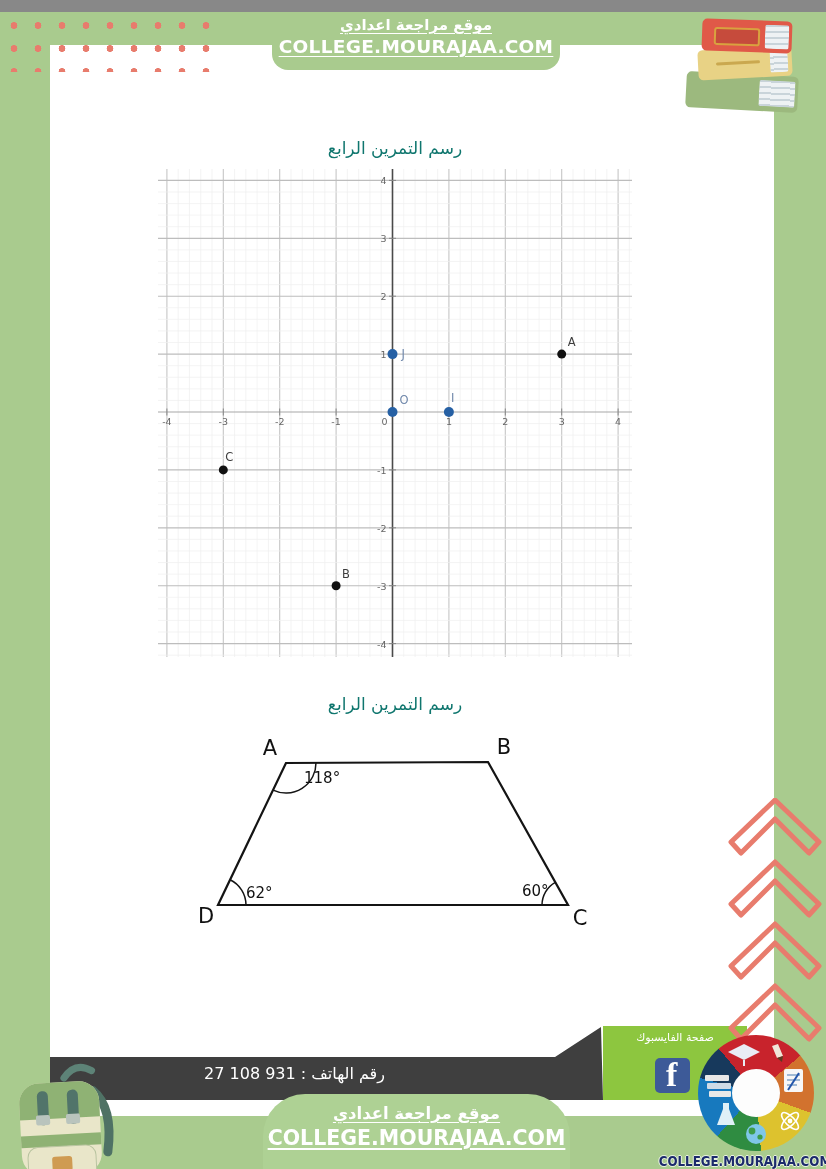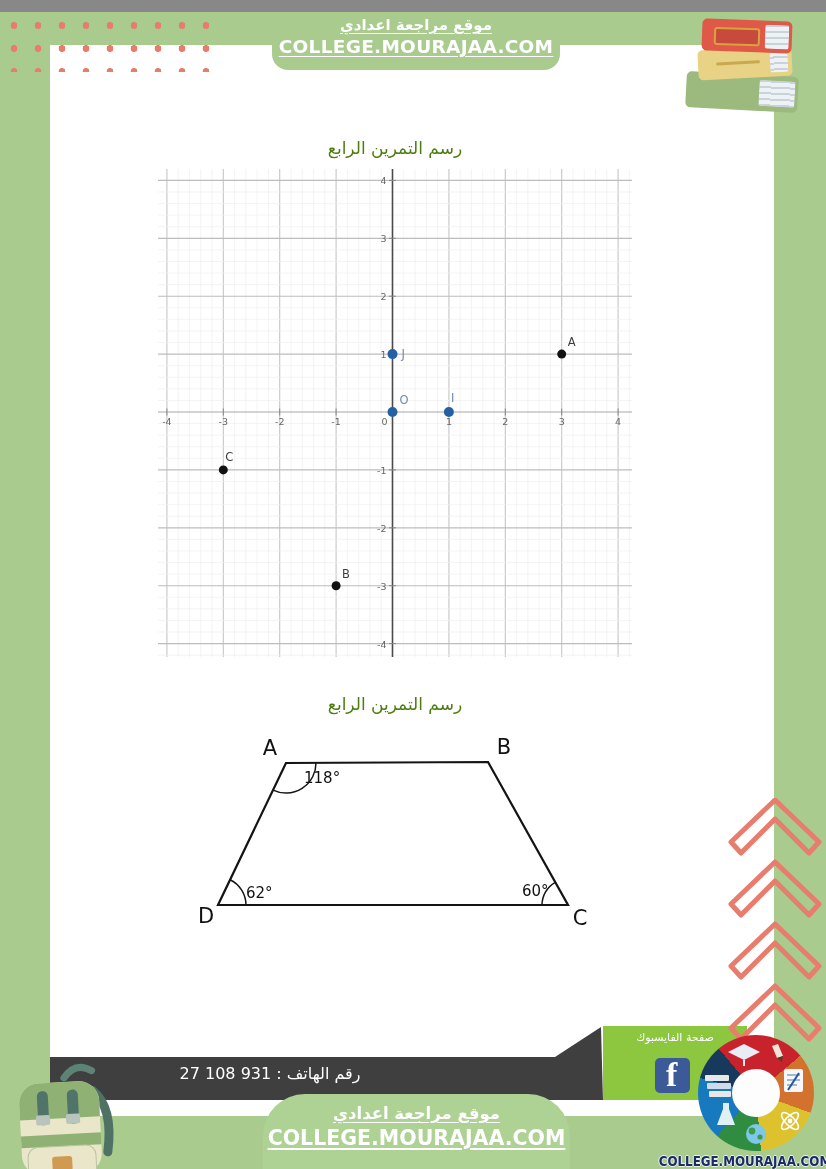--- a/index.html
+++ b/index.html
@@ -29,31 +29,31 @@
         background-image:repeating-linear-gradient(180deg,#c9d4da 0 2px,rgba(0,0,0,0) 2px 6px);}
   .book-red{left:18px;top:4px;width:90px;height:32px;background:#e05948;transform:rotate(2deg);}
   .book-red .label{position:absolute;left:12px;top:8px;width:42px;height:14px;border:2px solid #d9a23f;background:#c64b3c;border-radius:3px;}
   .book-red .pages{right:3px;top:4px;width:24px;height:24px;}
   .book-yellow{left:14px;top:32px;width:94px;height:30px;background:#e8d285;transform:rotate(-3deg);}
   .book-yellow .squiggle{position:absolute;left:18px;top:13px;width:44px;height:3px;background:#caa84f;border-radius:2px;}
   .book-yellow .pages{right:4px;top:4px;width:18px;height:22px;}
   .book-green{left:2px;top:58px;width:112px;height:36px;background:#9cb97e;transform:rotate(3deg);}
   .book-green .pages{right:3px;top:5px;width:36px;height:26px;}
   
-  .sec-title{width:474px;text-align:center;font-size:17px;color:#4d7c0f;}
+  .sec-title{width:474px;text-align:center;font-size:17px;color:#0f766e;}
   .title-4{left:158px;top:126px;}
   .title-5{left:158px;top:682px;}
   
   svg{font-family:"DejaVu Sans","Liberation Sans",sans-serif;}
   .chart{left:158px;top:157px;}
   .trapezoid{left:195px;top:722px;}
   
   .dark-band{left:50px;top:1015px;width:553px;height:73px;background:#3f3f3f;
              clip-path:polygon(0 30px,505px 30px,551px 0,553px 73px,0 73px);}
-  .phone{left:155px;top:1052px;width:230px;text-align:center;color:#fff;font-size:16px;direction:rtl;}
+  .phone{left:155px;top:1052px;width:230px;text-align:right;color:#fff;font-size:16px;direction:rtl;}
   .fb-box{left:603px;top:1014px;width:144px;height:74px;background:#8dc63f;}
   .fb-label{position:absolute;left:0;top:5px;width:100%;text-align:center;color:#fff;font-size:11px;direction:rtl;}
   .fb-icon{position:absolute;left:52px;top:32px;width:35px;height:35px;background:#3d5a98;border-radius:5px;overflow:hidden;}
   .fb-icon span{position:absolute;left:11px;top:-2px;color:#fff;font-family:"Liberation Serif",serif;font-weight:bold;font-size:34px;}
   .banner{left:263px;top:1082px;width:307px;height:87px;background:#aed194;border-radius:42px 42px 0 0;
           text-align:center;color:#fff;padding-top:10px;box-sizing:border-box;}
   .banner .ar{font-size:16.5px;font-weight:bold;text-decoration:underline;text-underline-offset:3px;display:block;}
   .banner .url{font-size:20.5px;font-weight:bold;text-decoration:underline;text-underline-offset:3px;display:block;margin-top:3px;}
   
   .chevrons{left:727px;top:786px;}

